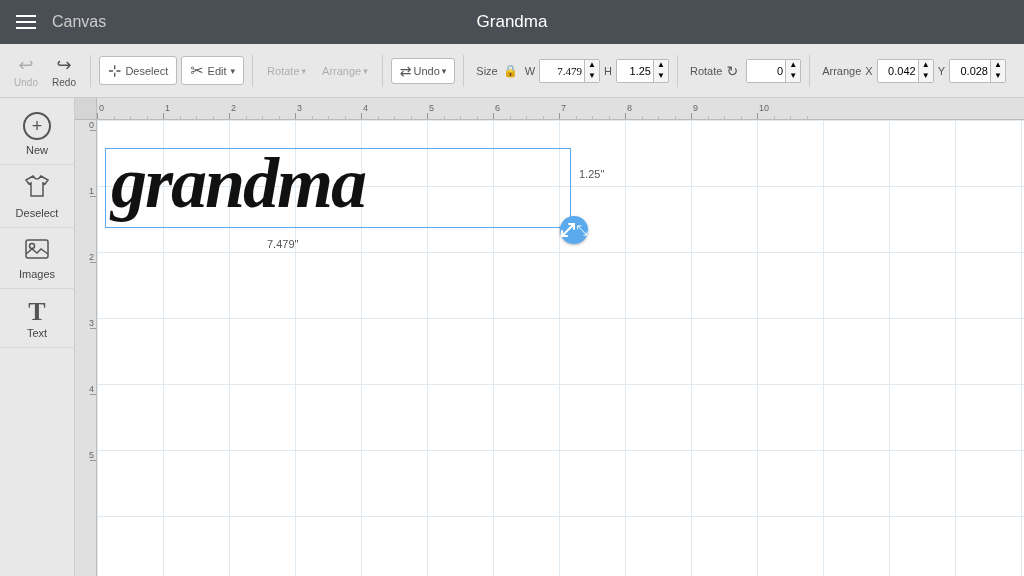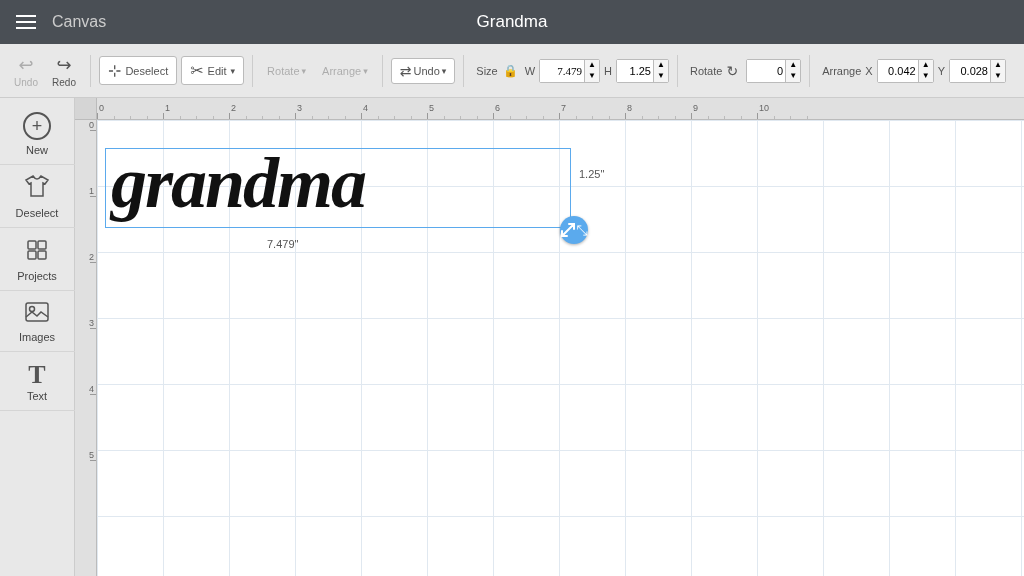--- a/index.html
+++ b/index.html
@@ -262,31 +262,20 @@
     <div class="sidebar-item">
       <div style="font-size:24px;margin-bottom:4px;color:#555;">
         
         <svg width="26" height="22" viewBox="0 0 26 22" fill="none">
           <path d="M9 1 C9 1 11 4 13 4 C15 4 17 1 17 1 L24 5 L21 9 L19 8 L19 21 L7 21 L7 8 L5 9 L2 5 Z" stroke="#555" stroke-width="1.5" fill="none"></path>
         </svg>
       </div>
       <span class="si-label">Deselect</span>
     </div>
 
-    <div class="sidebar-item">
-      <div style="margin-bottom:4px;">
-        <svg width="24" height="24" viewBox="0 0 24 24" fill="none">
-          <rect x="3" y="3" width="8" height="8" rx="1" stroke="#555" stroke-width="1.5" fill="none"></rect>
-          <rect x="13" y="3" width="8" height="8" rx="1" stroke="#555" stroke-width="1.5" fill="none"></rect>
-          <rect x="3" y="13" width="8" height="8" rx="1" stroke="#555" stroke-width="1.5" fill="none"></rect>
-          <rect x="13" y="13" width="8" height="8" rx="1" stroke="#555" stroke-width="1.5" fill="none"></rect>
-        </svg>
-      </div>
-      <span class="si-label">Projects</span>
-    </div>
 
     <div class="sidebar-item">
       <div style="margin-bottom:4px;">
         <svg width="26" height="22" viewBox="0 0 26 22" fill="none">
           <rect x="2" y="2" width="22" height="18" rx="2" stroke="#555" stroke-width="1.5" fill="none"></rect>
           <circle cx="8" cy="8" r="2.5" stroke="#555" stroke-width="1.5" fill="none"></circle>
           <path d="M2 16 L8 11 L13 15 L17 11 L24 16" stroke="#555" stroke-width="1.5" fill="none"></path>
         </svg>
       </div>
       <span class="si-label">Images</span>

